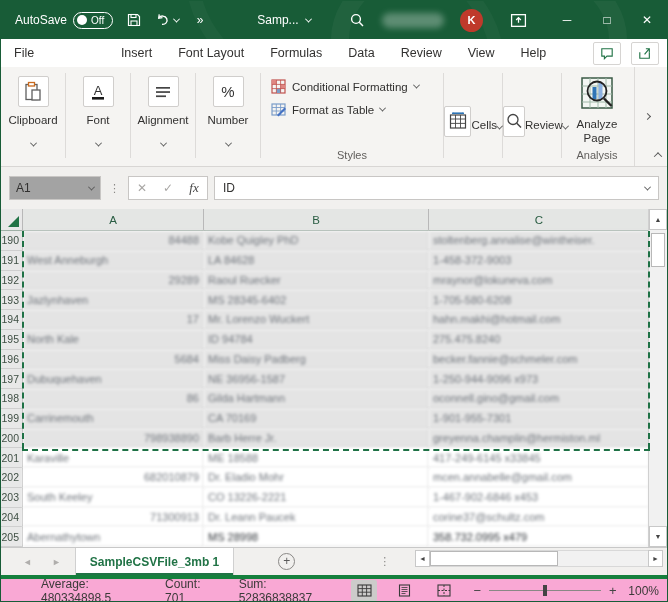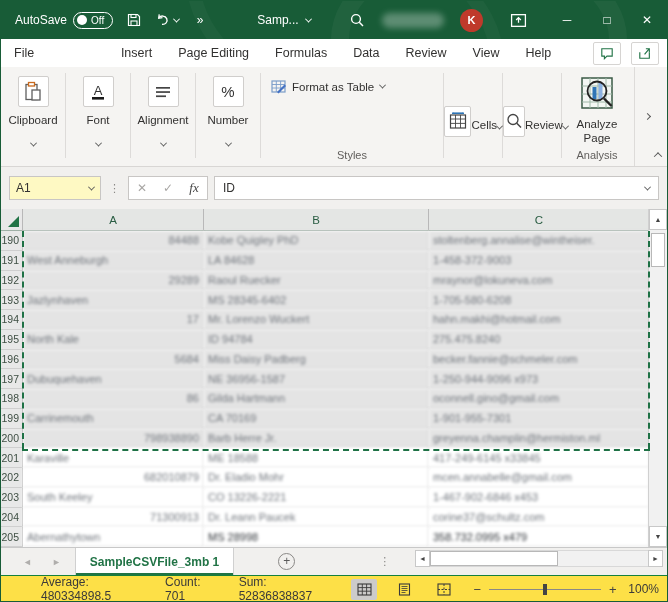--- a/index.html
+++ b/index.html
@@ -46,21 +46,21 @@
   .big-group { width:58px; display:flex; flex-direction:row; align-items:center; padding-top:9px; position:relative; }
   .analyze-group { width:70px; display:flex; flex-direction:column; align-items:center; padding-top:7px; position:relative; }
   .analyze-label { font-size:11.5px; color:#323130; margin-top:5px; text-align:center; line-height:1.25; }
   .more-strip { width:26px; margin-left:2px; border-left:1px solid #dddbd9; display:flex; align-items:center; justify-content:center; position:relative; }
   .chev-right { display:inline-block; width:5px; height:5px; border-right:1.4px solid #5a5a5a; border-top:1.4px solid #5a5a5a; transform:rotate(45deg); }
   .collapse-ribbon { position:absolute; right:6px; bottom:4px; color:#5a5a5a; }
   .chev-up { display:inline-block; width:6px; height:6px; border-left:1.5px solid #5a5a5a; border-top:1.5px solid #5a5a5a; transform:rotate(45deg) translate(1px,1px); }
 
   
   .fbar { position:absolute; left:0; top:166px; width:100%; height:42px; background:#f1f0ee; display:flex; align-items:center; padding:0 8px; gap:6px; }
-  .namebox { width:92px; height:24px; background:#fef9c3; border:1px solid #c8c6c4; display:flex; align-items:center; justify-content:space-between; padding:0 6px; font-size:12px; color:#323130; }
+  .namebox { width:92px; height:24px; background:#a3a3a3; border:1px solid #c8c6c4; display:flex; align-items:center; justify-content:space-between; padding:0 6px; font-size:12px; color:#323130; }
   .vdots { color:#8a8886; font-size:11px; letter-spacing:0; margin:0 2px; }
   .fb-btns { height:24px; background:#fff; border:1px solid #c8c6c4; display:flex; align-items:center; }
   .fb-btn { width:26px; text-align:center; font-size:12px; color:#a8a6a4; }
   .fb-btn.fx { color:#444; font-family:"Liberation Serif","DejaVu Serif",serif; font-style:italic; font-size:13px; }
   .formula-field { flex:1; height:24px; background:#fff; border:1px solid #c8c6c4; display:flex; align-items:center; justify-content:space-between; padding:0 8px; font-size:12px; color:#323130; }
 
   
   .grid { position:absolute; left:0; top:208px; width:100%; height:338px; background:#fff; }
   .hdr-row { display:flex; height:22px; }
   .corner { width:22px; height:22px; background:#e8e8e8; border-right:1px solid #b8b8b8; border-bottom:1px solid #9fb0a6; position:relative; }
@@ -89,21 +89,21 @@
   .sheet-tab { background:#fff; border-left:1px solid #d0d0d0; border-right:1px solid #d0d0d0; display:flex; align-items:center; padding:0 14px; font-size:12px; font-weight:bold; color:#217346; position:relative; }
   .sheet-tab::after { content:""; position:absolute; left:0; right:0; bottom:0; height:2px; background:#217346; }
   .add-sheet { width:17px; height:17px; border:1px solid #8a8886; border-radius:50%; color:#5a5a5a; font-size:12px; line-height:14px; text-align:center; align-self:center; margin-left:44px; }
   .sb-dots { align-self:center; margin-left:84px; color:#8a8886; font-size:11px; }
   .hscroll { position:absolute; right:4px; top:549px; width:248px; height:17px; display:flex; align-items:center; }
   .hs-btn { width:15px; height:17px; background:#fff; border:1px solid #c8c8c8; display:flex; align-items:center; justify-content:center; font-size:7px; color:#444; }
   .hs-track { flex:1; height:17px; background:#f1f1f1; border-top:1px solid #d8d8d8; border-bottom:1px solid #d8d8d8; position:relative; }
   .hs-thumb { position:absolute; left:0; top:0; width:128px; height:15px; background:#fff; border:1px solid #b8b8b8; }
 
   
-  .statusbar { position:absolute; left:0; top:574px; width:100%; height:27px; background:#fde047; border-top:1px solid #15803d; display:flex; align-items:center; font-size:12px; color:#3b3a39; }
+  .statusbar { position:absolute; left:0; top:574px; width:100%; height:27px; background:#f9a8d4; border-top:4px solid #15803d; display:flex; align-items:center; font-size:12px; color:#3b3a39; }
   .stat { margin-left:26px; }
   .stat:first-child { margin-left:40px; }
   .view-btns { display:flex; gap:14px; margin-left:28px; }
   .view-btn { width:26px; height:21px; display:flex; align-items:center; justify-content:center; border-radius:2px; }
   .view-btn.active { background:#cccbca; }
   .zoomer { display:flex; align-items:center; gap:8px; margin-left:16px; }
   .zoom-track { width:112px; height:1px; background:#8a8886; position:relative; }
   .zoom-thumb { position:absolute; left:48%; top:-5px; width:4px; height:11px; background:#444; }
   .zoom-sign { font-size:13px; color:#444; }
   .zoom-pct { margin-left:10px; width:40px; text-align:right; margin-right:8px; }
@@ -170,21 +170,21 @@
       <div class="win-ctrl">
           <span>✕</span>
         </div>
     </div>
   </div>
 
   <div class="tabrow">
       <div class="rtab">File</div>
       <div class="rtab active">Home</div>
       <div class="rtab">Insert</div>
-      <div class="rtab">Page Editing</div>
+      <div class="rtab">Font Layout</div>
       <div class="rtab">Formulas</div>
       <div class="rtab">Data</div>
       <div class="rtab">Review</div>
       <div class="rtab">View</div>
       <div class="rtab">Help</div>
     </div>
   <div class="tabrow-right">
     <div class="mini-btn">
       <svg width="14" height="13" viewBox="0 0 16 15">
           <path d="M2 2 h12 v8.5 H8 l-3 3 v-3 H2 z" fill="none" stroke="#217346" stroke-width="1.3"></path>
@@ -239,20 +239,31 @@
         <svg width="20" height="20" viewBox="0 0 20 20">
             <text x="10" y="15" font-size="15" font-family="Liberation Sans,sans-serif" fill="#333" text-anchor="middle">%</text>
           </svg>
       </div>
       <div class="rg-label">Number</div>
       <div class="rg-chev"><span class="chev"></span></div>
     </div>
     <div class="rsep"></div>
 
     <div class="styles-group">
+      <div class="styles-item">
+        <svg width="15" height="15" viewBox="0 0 15 15">
+            <rect x="1" y="1" width="13" height="13" fill="none" stroke="#c0504d" stroke-width="1.2"></rect>
+            <rect x="1" y="1" width="4.4" height="4.4" fill="#e08682"></rect>
+            <rect x="9.6" y="5.4" width="4.4" height="4.4" fill="#e08682"></rect>
+            <rect x="5.4" y="9.6" width="4.4" height="4.4" fill="#7a9cc8"></rect>
+            <path d="M5.4 1 v13 M9.6 1 v13 M1 5.4 h13 M1 9.6 h13" stroke="#c0504d" stroke-width="0.8"></path>
+          </svg>
+        <span>Conditional Formatting</span>
+        <span class="chev" style="color:#5a5a5a;"></span>
+      </div>
       <div class="styles-item">
         <svg width="15" height="15" viewBox="0 0 15 15">
             <rect x="1" y="2" width="13" height="11" fill="none" stroke="#7a9cc8" stroke-width="1.2"></rect>
             <path d="M1 5.5 h13 M1 9 h13 M5.3 2 v11 M9.6 2 v11" stroke="#7a9cc8" stroke-width="0.9"></path>
             <path d="M6 13 L13.5 5.5 L15 7 L7.5 14.5 z" fill="#4472c4"></path>
           </svg>
         <span>Format as Table</span>
         <span class="chev" style="color:#5a5a5a;"></span>
       </div>
       <div class="group-caption">Styles</div>

